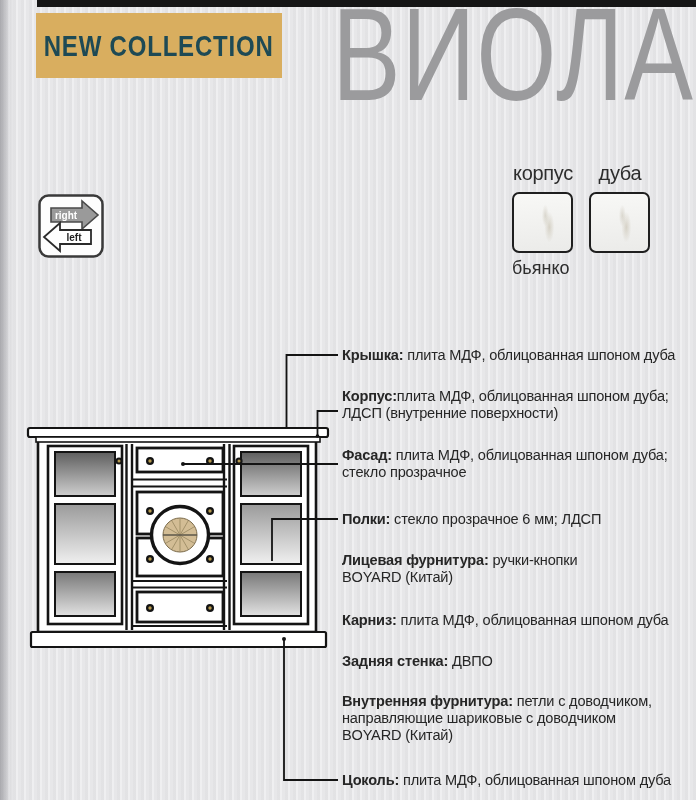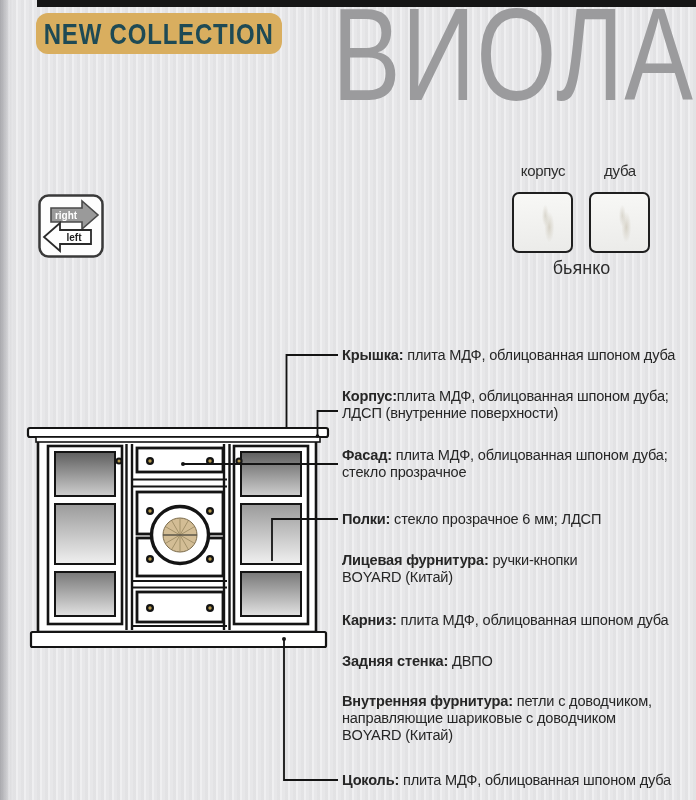--- a/index.html
+++ b/index.html
@@ -6,35 +6,35 @@
   body{
     width:696px;height:800px;position:relative;overflow:hidden;
     font-family:"Liberation Sans","DejaVu Sans",sans-serif;
     background:
       repeating-linear-gradient(90deg, rgba(255,255,255,0.35) 0 2px, rgba(0,0,0,0) 2px 5px, rgba(0,0,0,0.02) 5px 8px),
       #e7e7e9;
   }
   .edge-shadow-left{position:absolute;left:0;top:0;bottom:0;width:13px;
     background:linear-gradient(90deg, rgba(110,110,116,0.55), rgba(150,150,155,0.25) 55%, rgba(150,150,155,0) 100%);}
   .top-bar{position:absolute;left:37px;right:0;top:0;height:7px;background:#161616;}
-  .badge{position:absolute;left:36px;top:13px;width:246px;height:41px;background:#d9ae5f;
-    display:flex;align-items:center;justify-content:center;border-radius:12px;}
+  .badge{position:absolute;left:36px;top:13px;width:246px;height:65px;background:#d9ae5f;
+    display:flex;align-items:center;justify-content:center;}
   .badge span{font-weight:bold;font-size:30px;color:#1e4a55;letter-spacing:1px;white-space:nowrap;
     transform:scaleX(0.8);transform-origin:center;}
   .title{position:absolute;top:-15px;right:2px;font-size:132px;line-height:1.06;color:#9b9b9d;
     white-space:nowrap;transform:scaleX(0.78);transform-origin:right top;letter-spacing:1px;}
   .orient-box{position:absolute;left:38px;top:194px;}
-  .swatch-label{position:absolute;width:62px;text-align:center;top:162px;font-size:15px;color:#2d2d2d;
+  .swatch-label{position:absolute;width:62px;text-align:center;top:162px;font-size:20px;color:#2d2d2d;
     letter-spacing:-0.3px;}
   .swatch{position:absolute;top:192px;width:57px;height:57px;border:2.5px solid #1f1f1f;border-radius:7px;
     background:
       radial-gradient(ellipse 7px 22px at 62% 58%, rgba(175,165,140,0.40), rgba(175,165,140,0) 70%),
       radial-gradient(ellipse 5px 16px at 55% 38%, rgba(160,150,125,0.30), rgba(160,150,125,0) 70%),
       linear-gradient(175deg,#f8f8f6,#ebebe9);}
-  .swatch-caption{position:absolute;left:512px;top:258px;width:139px;text-align:center;font-size:18px;color:#2d2d2d;}
+  .swatch-caption{position:absolute;left:512px;top:258px;width:139px;text-align:left;font-size:18px;color:#2d2d2d;}
   .drawing-svg{position:absolute;left:0;top:0;pointer-events:none;}
   .spec-item{position:absolute;left:342px;width:378px;font-size:15.5px;line-height:17px;color:#262626;
     letter-spacing:-0.2px;transform:scaleX(0.94);transform-origin:left top;}
   .spec-item b{font-weight:bold;}
   .spec-item span{white-space:pre-line;}
 </style>
 </head>
 <body>
 
 <div class="edge-shadow-left"></div>

